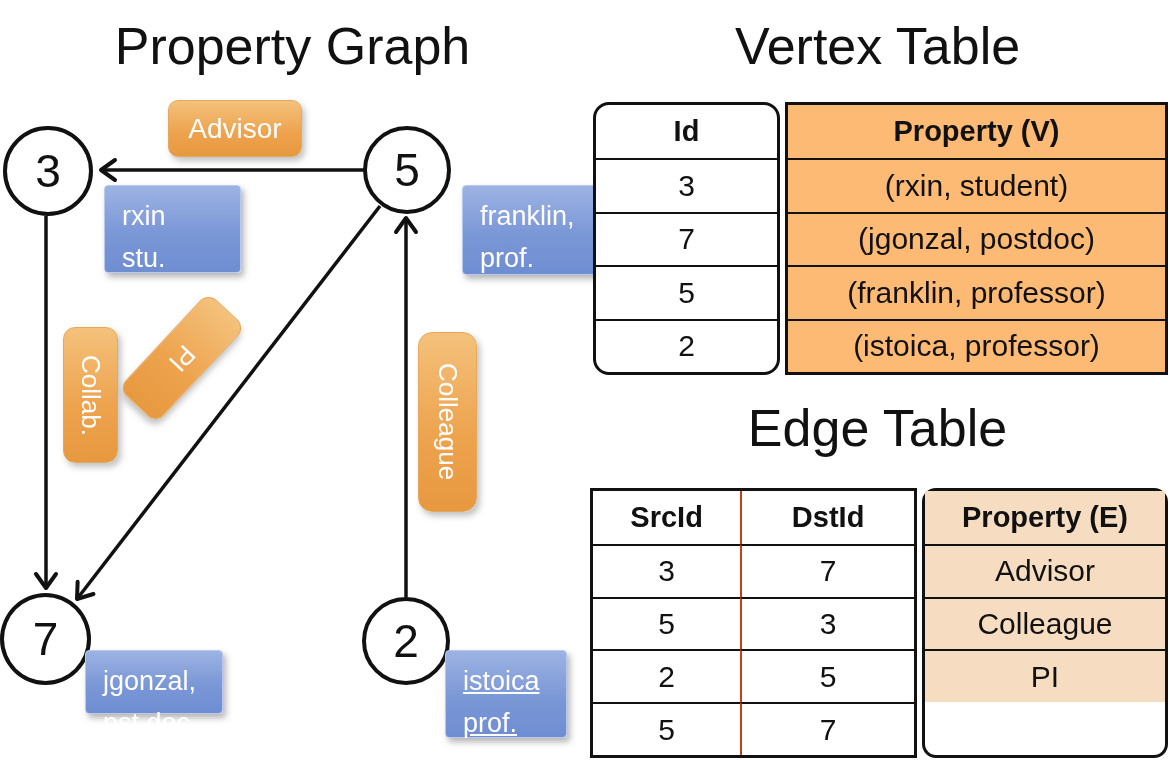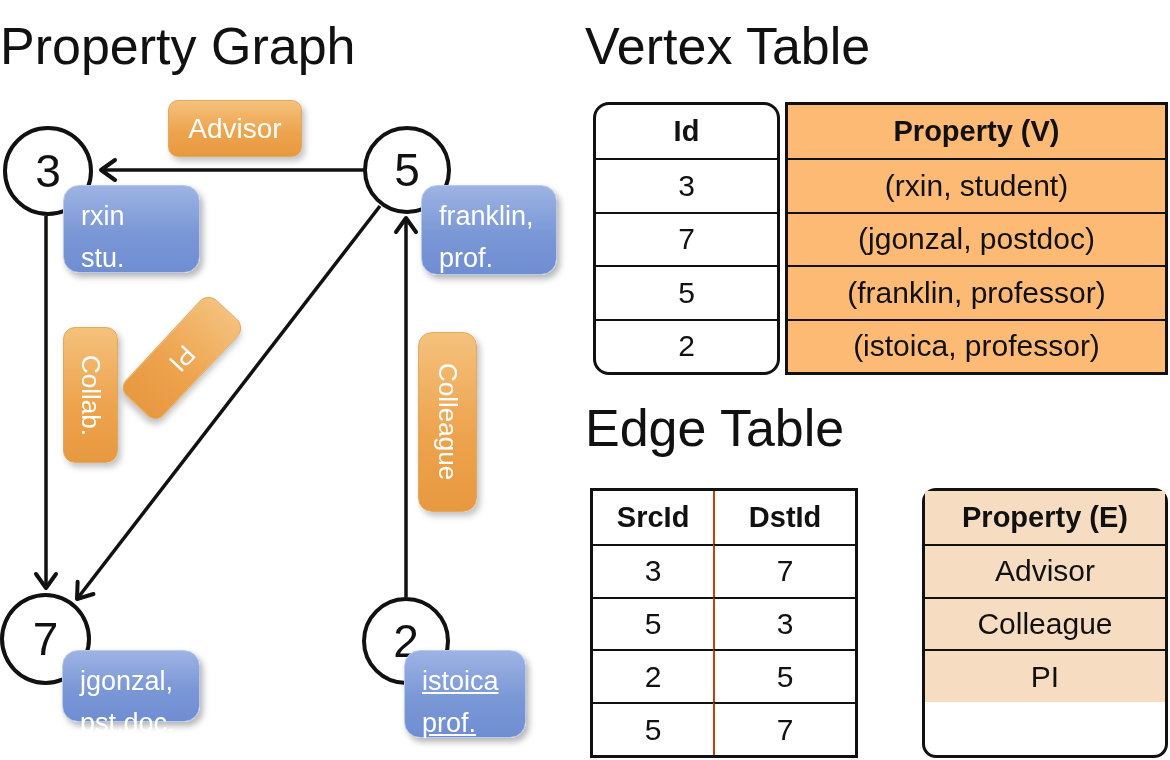--- a/index.html
+++ b/index.html
@@ -1,36 +1,36 @@
 <!DOCTYPE html>
 <html><head>
 <meta charset="utf-8">
 <style>
   html,body{margin:0;padding:0;background:#fff;}
   #stage{
     position:relative;width:1170px;height:760px;overflow:hidden;background:#fff;
     font-family:"Liberation Sans",sans-serif;color:#111;
   }
   .title{
-    position:absolute;font-size:52px;font-weight:400;
+    position:absolute;text-align:center;font-size:52px;font-weight:400;
     letter-spacing:0px;color:#111;white-space:nowrap;
   }
   
   #edge-svg{position:absolute;left:0;top:0;}
   .vertex{
     position:absolute;border:4px solid #111;border-radius:50%;background:#fff;
     display:flex;align-items:center;justify-content:center;
     font-size:46px;font-weight:300;box-sizing:border-box;
   }
   .nodebox{
-    position:absolute;border-radius:16px;color:#fff;box-sizing:border-box;
+    position:absolute;border-radius:4px;color:#fff;box-sizing:border-box;
     background:linear-gradient(180deg,#9db3e3 0%,#7a97d6 55%,#6f8ed2 100%);
     border:1px solid #b9c8ee;
     box-shadow:3px 4px 6px rgba(90,90,90,.45);
-    font-size:27px;line-height:1.55;padding:10px 0 12px 17px;
+    font-size:27px;line-height:1.55;padding:10px 0 12px 17px;margin-left:41px;
   }
   .elabel{
     position:absolute;border-radius:12px;color:#fff;box-sizing:border-box;
     background:linear-gradient(180deg,#f4c17c 0%,#eda24c 60%,#e79940 100%);
     border:1px solid #e3a95f;
     box-shadow:3px 4px 6px rgba(120,120,120,.45);
     display:flex;align-items:center;justify-content:center;
     font-size:28px;
   }
   .elabel.vert span{writing-mode:vertical-rl;text-orientation:sideways;font-size:26px;}
@@ -84,21 +84,21 @@
   </div>
 
   <div class="nodebox" style="left:63px;top:185px;width:137px;height:88px;">
     <div>rxin</div>
     <div>stu.</div>
   </div>
   <div class="nodebox" style="left:421px;top:185px;width:136px;height:90px;">
     <div>franklin,</div>
     <div>prof.</div>
   </div>
-  <div class="nodebox" style="left:62px;top:650px;width:138px;height:72px;">
+  <div class="nodebox" style="left:44px;top:650px;width:138px;height:64px;">
     <div>jgonzal,</div>
     <div>pst.doc.</div>
   </div>
   <div class="nodebox" style="left:404px;top:650px;width:122px;height:88px;text-decoration:underline;">
     <div>istoica</div>
     <div>prof.</div>
   </div>
 
   <div class="elabel" style="left:168px;top:100px;width:134px;height:57px;border-radius:10px;">
     <span>Advisor</span>
@@ -122,21 +122,21 @@
   </div>
 
   <div class="tbl" style="left:785px;top:102px;width:383px;height:273px;grid-template-rows:repeat(5,1fr);">
     <div class="cell first hdr bg-blue">Property (V)</div>
     <div class="cell bg-blue">(rxin, student)</div>
     <div class="cell bg-blue">(jgonzal, postdoc)</div>
     <div class="cell bg-blue">(franklin, professor)</div>
     <div class="cell bg-blue">(istoica, professor)</div>
   </div>
 
-  <div class="tbl" style="left:590px;top:488px;width:268px;height:270px;grid-template-rows:repeat(5,1fr);grid-template-columns:150fr 177fr;">
+  <div class="tbl" style="left:590px;top:488px;width:327px;height:270px;grid-template-rows:repeat(5,1fr);grid-template-columns:150fr 177fr;">
     <div class="cell first hdr">SrcId</div>
     <div class="cell first hdr colsep">DstId</div>
     <div class="cell">3</div>
     <div class="cell colsep">7</div>
     <div class="cell">5</div>
     <div class="cell colsep">3</div>
     <div class="cell">2</div>
     <div class="cell colsep">5</div>
     <div class="cell">5</div>
     <div class="cell colsep">7</div>

